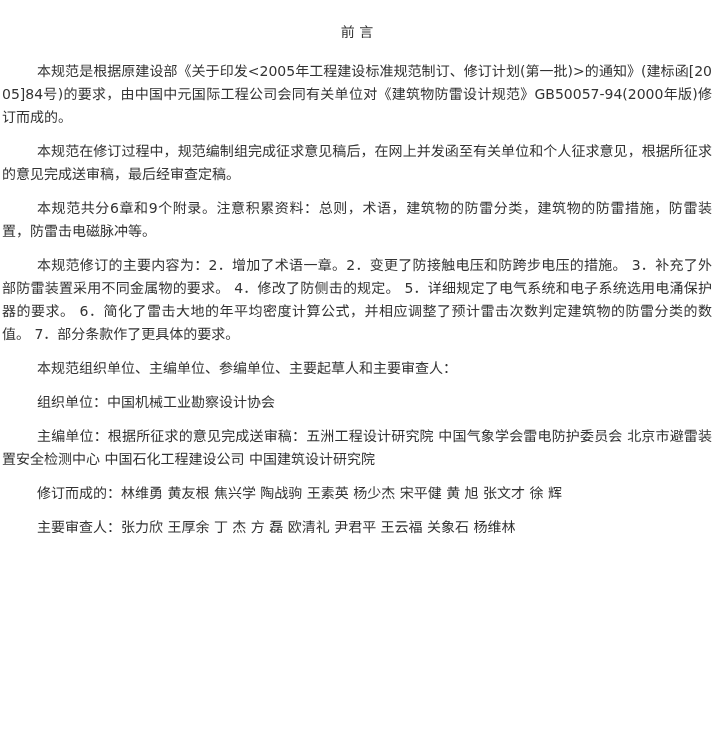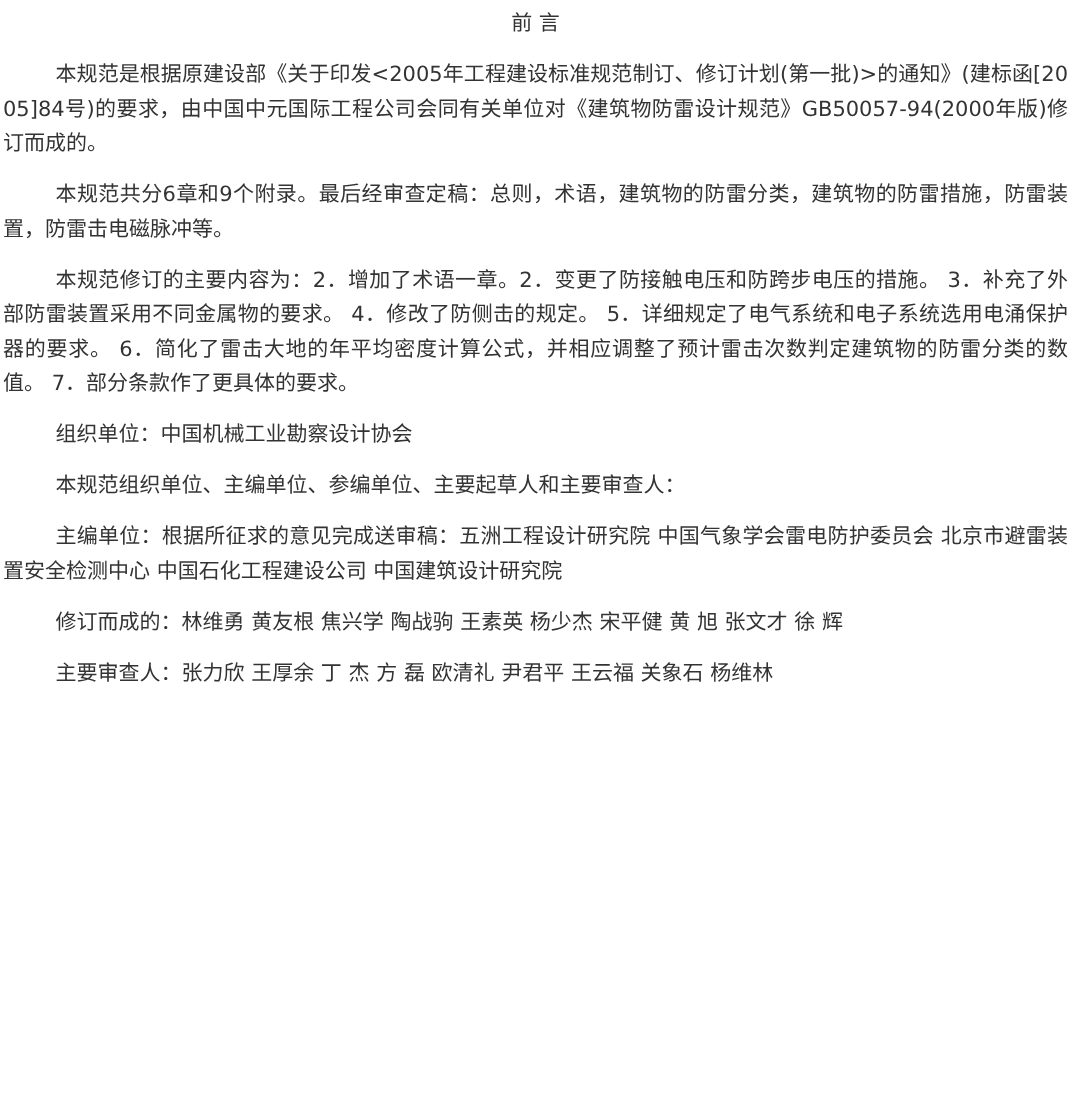--- a/index.html
+++ b/index.html
@@ -19,47 +19,48 @@
     font-family: "DejaVu Sans", "Liberation Sans", sans-serif;
     font-size: 14px;
     line-height: 23px;
     color: #333333;
     background: #ffffff;
   }
   .doc-title {
     font-size: 14px;
     font-weight: normal;
     text-align: center;
-    margin: 0;
+    margin: 16px;
     line-height: 23px;
   }
   .doc p {
     margin: 11px 0;
     text-indent: 35px;
     text-align: justify;
     word-break: break-all;
   }
 </style>
 </head>
 <body>
 
 <main class="doc">
   <h1 class="doc-title">前 言</h1>
 
   <p>本规范是根据原建设部《关于印发&lt;2005年工程建设标准规范制订、修订计划(第一批)&gt;的通知》(建标函[2005]84号)的要求，由中国中元国际工程公司会同有关单位对《建筑物防雷设计规范》GB50057-94(2000年版)修订而成的。</p>
 
+  <p>本规范在修订过程中，规范编制组完成征求意见稿后，在网上并发函至有关单位和个人征求意见，根据所征求的意见完成送审稿，最后经审查定稿。</p>
 
-  <p>本规范共分6章和9个附录。最后经审查定稿：总则，术语，建筑物的防雷分类，建筑物的防雷措施，防雷装置，防雷击电磁脉冲等。</p>
+  <p>本规范共分6章和9个附录。注意积累资料：总则，术语，建筑物的防雷分类，建筑物的防雷措施，防雷装置，防雷击电磁脉冲等。</p>
 
   <p>本规范修订的主要内容为：2．增加了术语一章。2．变更了防接触电压和防跨步电压的措施。 3．补充了外部防雷装置采用不同金属物的要求。 4．修改了防侧击的规定。 5．详细规定了电气系统和电子系统选用电涌保护器的要求。 6．简化了雷击大地的年平均密度计算公式，并相应调整了预计雷击次数判定建筑物的防雷分类的数值。 7．部分条款作了更具体的要求。</p>
 
 
 
+  <p>本规范组织单位、主编单位、参编单位、主要起草人和主要审查人：</p>
+
   <p>组织单位：中国机械工业勘察设计协会</p>
-
-  <p>本规范组织单位、主编单位、参编单位、主要起草人和主要审查人：</p>
 
   <p>主编单位：根据所征求的意见完成送审稿：五洲工程设计研究院 中国气象学会雷电防护委员会 北京市避雷装置安全检测中心 中国石化工程建设公司 中国建筑设计研究院</p>
 
   <p>修订而成的：林维勇 黄友根 焦兴学 陶战驹 王素英 杨少杰 宋平健 黄 旭 张文才 徐 辉</p>
 
   <p>主要审查人：张力欣 王厚余 丁 杰 方 磊 欧清礼 尹君平 王云福 关象石 杨维林</p>
 </main>
 
 </body></html>

